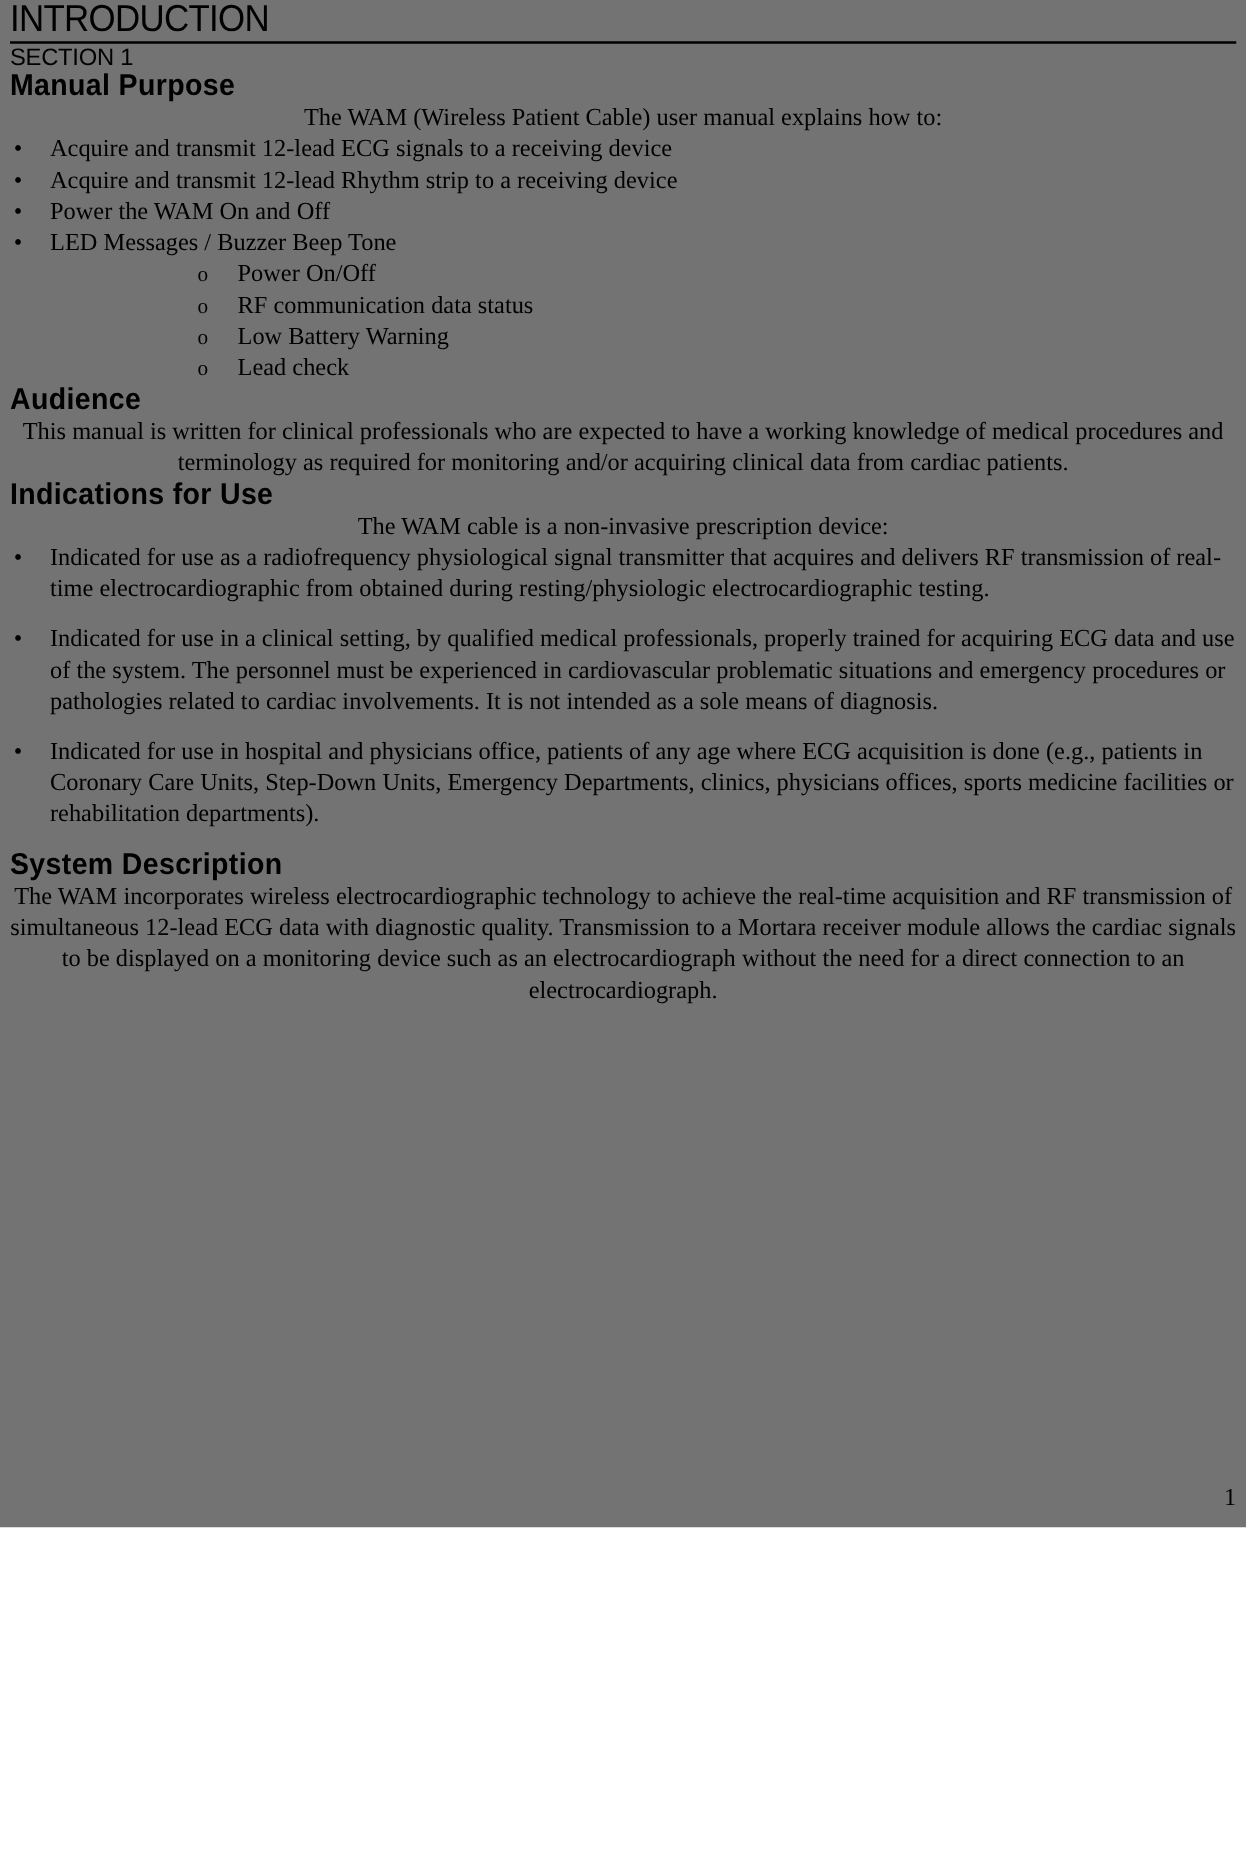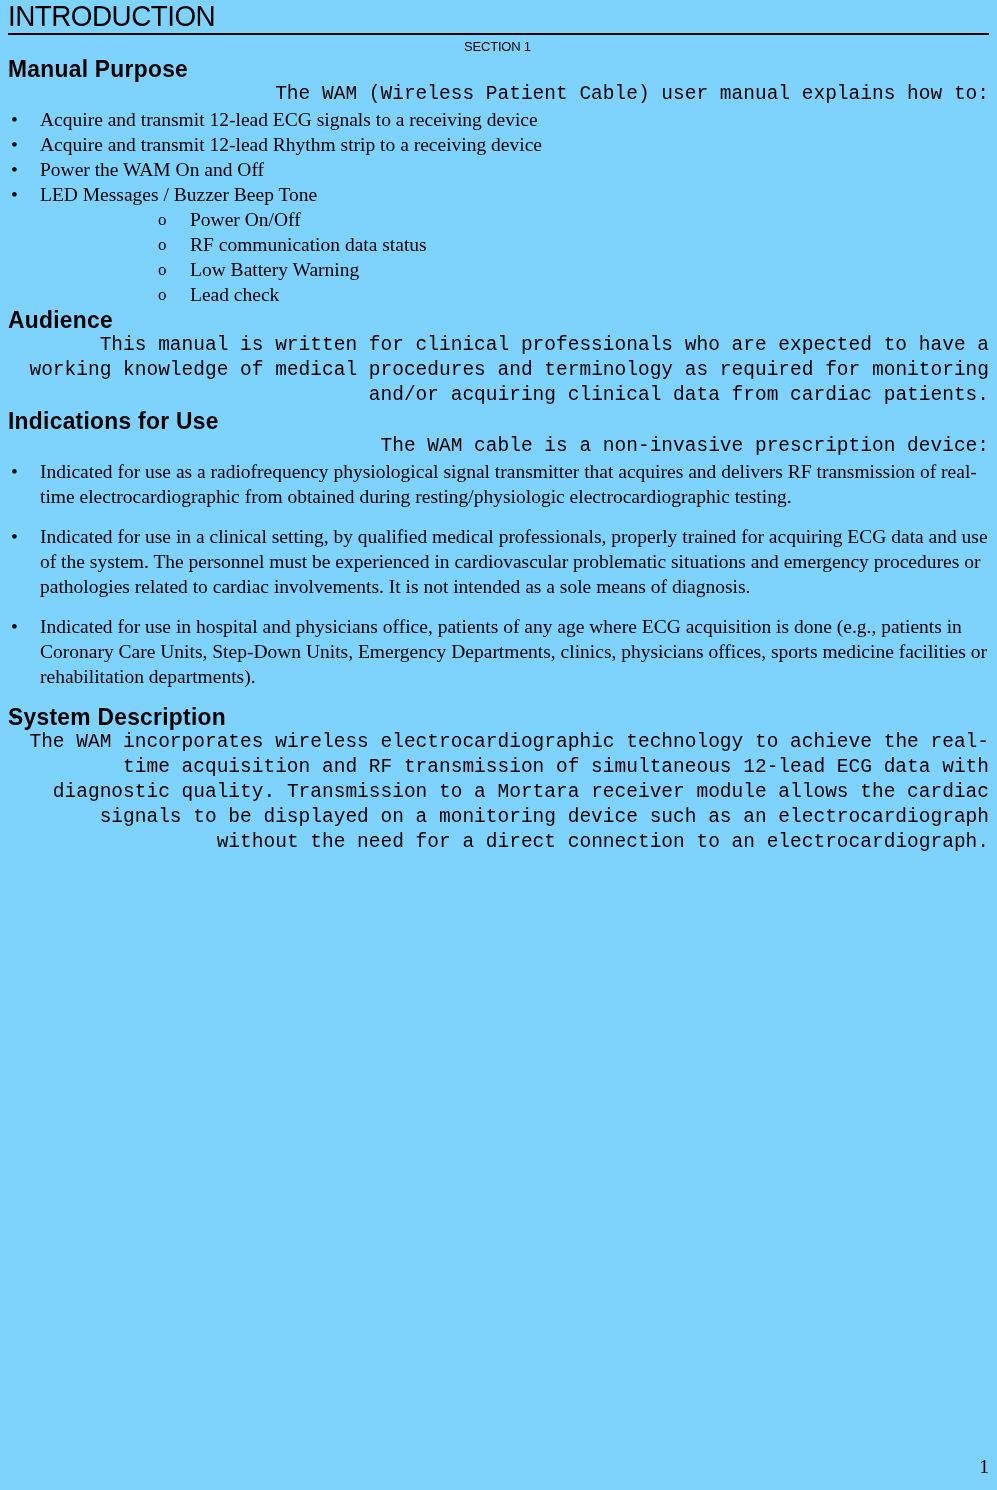--- a/index.html
+++ b/index.html
@@ -7,22 +7,22 @@
     padding: 0;
     background: #ffffff;
   }
   body {
     font-family: "Liberation Serif", "DejaVu Serif", serif;
     color: #000000;
   }
   .page {
     position: relative;
     width: 997px;
-    height: 1490px;
-    background: #7dd3fc;
+    height: 1222px;
+    background: #737373;
     overflow: hidden;
     box-sizing: border-box;
   }
   .content {
     position: absolute;
     left: 8px;
     top: 0;
     width: 981px;
   }
 
@@ -43,24 +43,24 @@
   }
   .doc-header-rule {
     border: 0;
     border-top: 2px solid #000000;
     margin: 2px 0 0 0;
     width: 981px;
   }
   .doc-header-section {
     font-family: "Liberation Sans", "DejaVu Sans", sans-serif;
     font-weight: 400;
-    font-size: 13px;
+    font-size: 19px;
     line-height: 18px;
     letter-spacing: -0.2px;
-    text-align: center;
+    text-align: left;
     margin-top: 3px;
     padding-right: 2px;
   }
 
   
   h2.section-heading {
     font-family: "Liberation Sans", "DejaVu Sans", sans-serif;
     font-weight: bold;
     font-size: 24px;
     line-height: 26px;
@@ -75,22 +75,21 @@
   .sp-heading-2 { margin-top: 33px; }
   .sp-heading-3 { margin-top: 31px; }
   .sp-heading-4 { margin-top: 40px; }
 
   
   p.body {
     font-size: 19.5px;
     line-height: 25px;
     margin: 0;
     padding: 0;
-    text-align: right;
-    font-family: Liberation Mono, monospace;
+    text-align: center;
   }
   .sp-p-lead   { margin-top: 23px; }
   .sp-p-tight  { margin-top: 14px; }
   .sp-p-after-bullets { margin-top: 20px; }
   .sp-p-sysdesc { margin-top: 29px; }
   .sp-p-last   { margin-top: 25px; }
 
   
   ul.bullets {
     list-style: none;

